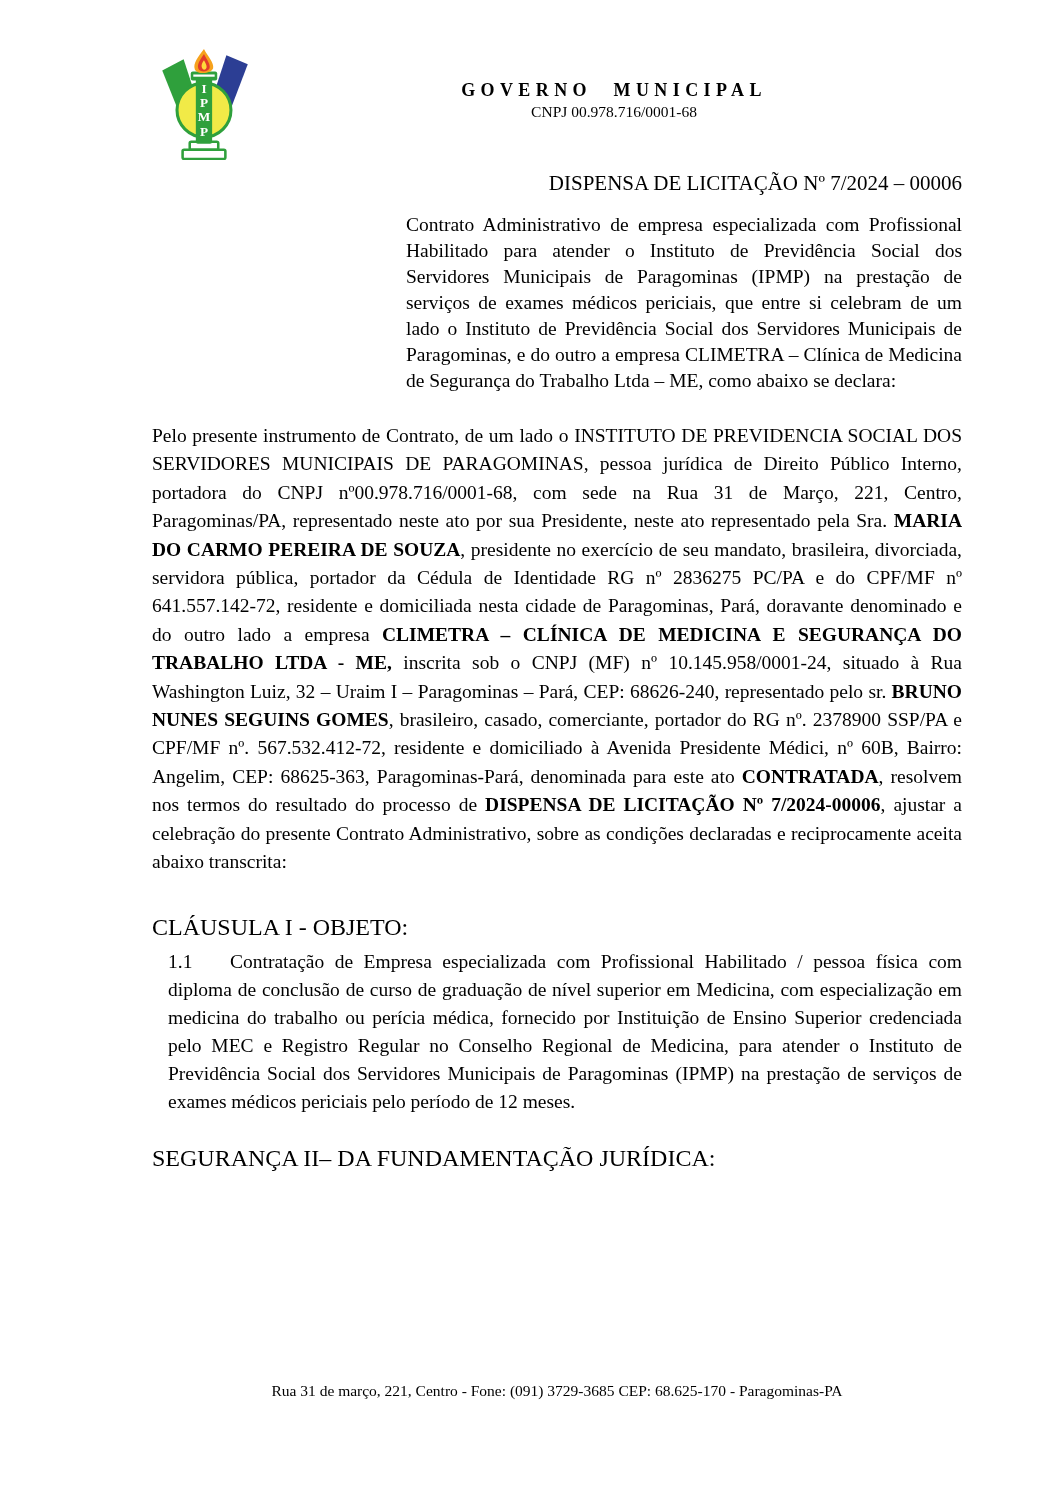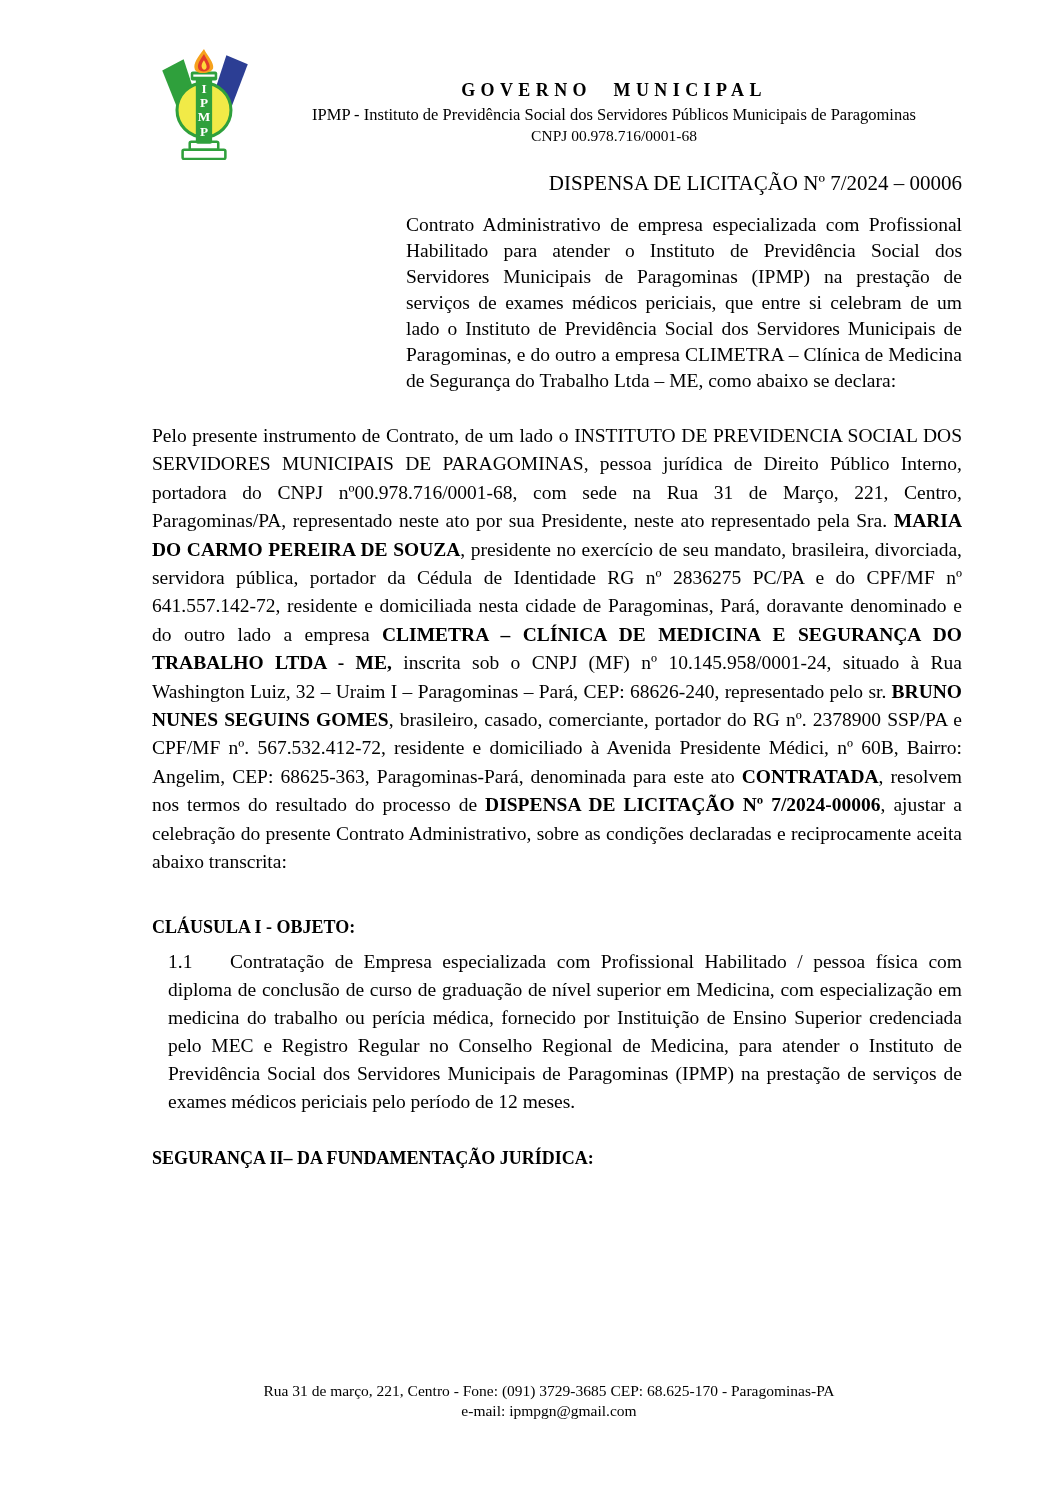--- a/index.html
+++ b/index.html
@@ -29,31 +29,31 @@
     margin:16px 0 0 254px;
     font-size:19.5px; line-height:26px;
     text-align:justify;
   }
   .body-par {
     margin:28px 0 0 0;
     font-size:19.5px; line-height:28.4px;
     text-align:justify;
   }
   .b { font-weight:bold; }
-  .clause-heading { margin:38px 0 0 0; font-weight:bold; font-size:18px; line-height:24px; }
+  .clause-heading { margin:38px 0 0 0; font-weight:normal; font-size:24px; line-height:24px; }
   .clause-heading.c2 { margin-top:30px; }
   .clause-item {
     margin:9px 0 0 16px;
     font-size:19.5px; line-height:28px;
     text-align:justify;
   }
   .item-num { display:inline-block; width:62px; }
   
   .doc-footer {
-    position:absolute; left:144px; top:1381px; width:810px;
+    position:absolute; left:152px; top:1381px; width:810px;
     text-align:center; font-size:15.5px; line-height:20px;
   }
 </style>
 </head>
 <body>
 
 <div class="page">
 
   <header class="doc-header">
     <div class="logo">
@@ -70,37 +70,35 @@
         <path d="M47,6 C43,12 40,16 41.5,20.5 C43,24 51,24 52.5,20 C53.5,16 50,12 47,6 Z" fill="#e23c2a"></path>
         <path d="M47,12 C45,15 44,17 45,19.5 C46,22 48.5,22 49.5,19.5 C50,17 48.5,15 47,12 Z" fill="#ffd93b"></path>
         <text x="47" y="44" text-anchor="middle" fill="#ffffff" font-family="Liberation Serif, serif" font-weight="bold" font-size="13">I</text>
         <text x="47" y="58" text-anchor="middle" fill="#ffffff" font-family="Liberation Serif, serif" font-weight="bold" font-size="13">P</text>
         <text x="47" y="72" text-anchor="middle" fill="#ffffff" font-family="Liberation Serif, serif" font-weight="bold" font-size="13">M</text>
         <text x="47" y="86" text-anchor="middle" fill="#ffffff" font-family="Liberation Serif, serif" font-weight="bold" font-size="13">P</text>
       </svg>
     </div>
     <div class="header-text">
       <div class="gov">GOVERNO MUNICIPAL</div>
-      <div class="inst">IPMP - Instituto de Previdência Social dos Servidores Públicos Municipais de Paragominas</div>
       <div class="cnpj">CNPJ 00.978.716/0001-68</div>
     </div>
   </header>
 
   <div class="doc-title">
     <div>DISPENSA DE LICITAÇÃO Nº 7/2024 – 00006</div>
   </div>
 
 
   <p class="preamble">Contrato Administrativo de empresa especializada com Profissional Habilitado para atender o Instituto de Previdência Social dos Servidores Municipais de Paragominas (IPMP) na prestação de serviços de exames médicos periciais, que entre si celebram de um lado o Instituto de Previdência Social dos Servidores Municipais de Paragominas, e do outro a empresa CLIMETRA – Clínica de Medicina de Segurança do Trabalho Ltda – ME, como abaixo se declara:</p>
 
   <p class="body-par"><span>Pelo presente instrumento de Contrato, de um lado o INSTITUTO DE PREVIDENCIA SOCIAL DOS SERVIDORES MUNICIPAIS DE PARAGOMINAS, pessoa jurídica de Direito Público Interno, portadora do CNPJ nº00.978.716/0001-68, com sede na Rua 31 de Março, 221, Centro, Paragominas/PA, representado neste ato por sua Presidente, neste ato representado pela Sra. </span><span class="b">MARIA DO CARMO PEREIRA DE SOUZA</span><span>, presidente no exercício de seu mandato, brasileira, divorciada, servidora pública, portador da Cédula de Identidade RG nº 2836275 PC/PA e do CPF/MF nº 641.557.142-72, residente e domiciliada nesta cidade de Paragominas, Pará, doravante denominado e do outro lado a empresa </span><span class="b">CLIMETRA – CLÍNICA DE MEDICINA E SEGURANÇA DO TRABALHO LTDA - ME,</span><span> inscrita sob o CNPJ (MF) nº 10.145.958/0001-24, situado à Rua Washington Luiz, 32 – Uraim I – Paragominas – Pará, CEP: 68626-240, representado pelo sr. </span><span class="b">BRUNO NUNES SEGUINS GOMES</span><span>, brasileiro, casado, comerciante, portador do RG nº. 2378900 SSP/PA e CPF/MF nº. 567.532.412-72, residente e domiciliado à Avenida Presidente Médici, nº 60B, Bairro: Angelim, CEP: 68625-363, Paragominas-Pará, denominada para este ato </span><span class="b">CONTRATADA</span><span>, resolvem nos termos do resultado do processo de </span><span class="b">DISPENSA DE LICITAÇÃO Nº 7/2024-00006</span><span>, ajustar a celebração do presente Contrato Administrativo, sobre as condições declaradas e reciprocamente aceita abaixo transcrita:</span></p>
 
   <h2 class="clause-heading">CLÁUSULA I - OBJETO:</h2>
   <p class="clause-item"><span class="item-num">1.1</span><span>Contratação de Empresa especializada com Profissional Habilitado / pessoa física com diploma de conclusão de curso de graduação de nível superior em Medicina, com especialização em medicina do trabalho ou perícia médica, fornecido por Instituição de Ensino Superior credenciada pelo MEC e Registro Regular no Conselho Regional de Medicina, para atender o Instituto de Previdência Social dos Servidores Municipais de Paragominas (IPMP) na prestação de serviços de exames médicos periciais pelo período de 12 meses.</span></p>
 
   <h2 class="clause-heading c2">SEGURANÇA II– DA FUNDAMENTAÇÃO JURÍDICA:</h2>
 
   <footer class="doc-footer">
     <div>Rua 31 de março, 221, Centro - Fone: (091) 3729-3685 CEP: 68.625-170 - Paragominas-PA</div>
-    <div>e-mail: ipmpgn@gmail.com</div>
   </footer>
 
 </div>
 
 </body></html>

